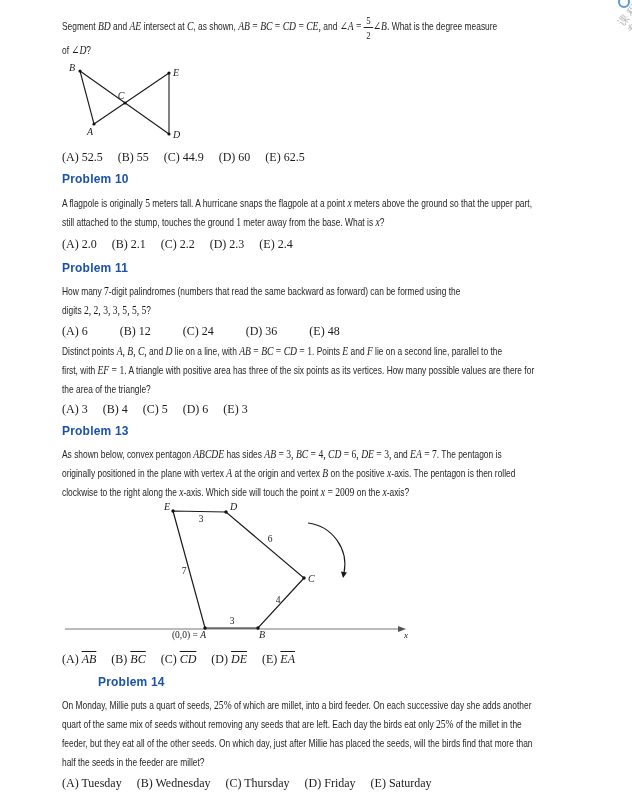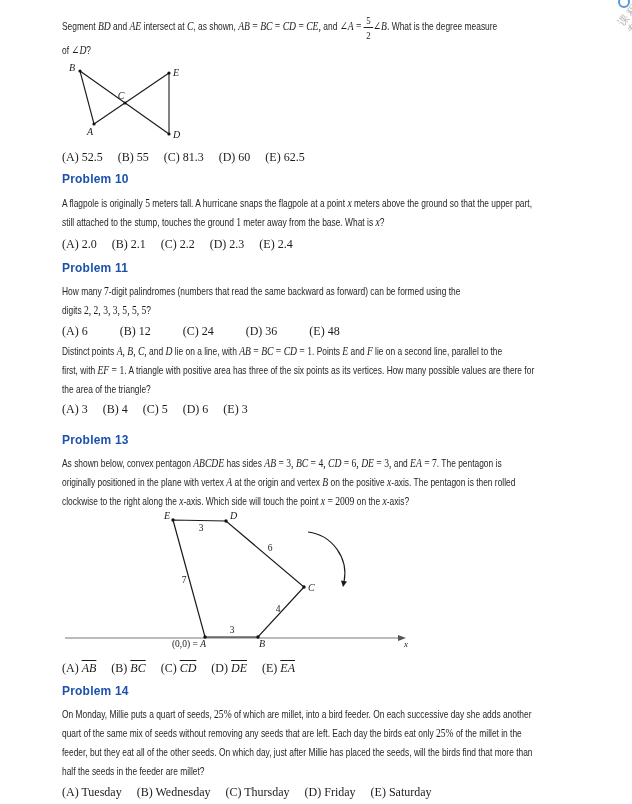--- a/index.html
+++ b/index.html
@@ -62,21 +62,21 @@
         <text class="v" x="13" y="9" font-size="10" text-anchor="end">B</text>
         <text class="v" x="111" y="14" font-size="10">E</text>
         <text class="v" x="59" y="37" font-size="10" text-anchor="middle">C</text>
         <text class="v" x="28" y="73" font-size="10" text-anchor="middle">A</text>
         <text class="v" x="111" y="76" font-size="10">D</text>
       </svg>
 
       <div class="ans-row" style="margin-top:5px;align-items:center;">
           <span><span class="mn">(A) 52.5</span></span>
           <span><span class="mn">(B) 55</span></span>
-          <span><span class="mn">(C) 81.3</span></span>
+          <span><span class="mn">(C) 44.9</span></span>
           <span><span class="mn">(D) 60</span></span>
           <span><span class="mn">(E) 62.5</span></span>
         </div>
     </section>
 
     <section>
       <div class="heading" style="margin-top:4px;">Problem 10</div>
       <div class="line" style="margin-top:4px;"><span class="t">A flagpole is originally </span><span class="mn">5</span><span class="t"> meters tall. A hurricane snaps the flagpole at a point </span><span class="mi">x</span><span class="t"> meters above the ground so that the upper part,</span></div>
       <div class="line"><span class="t">still attached to the stump, touches the ground </span><span class="mn">1</span><span class="t"> meter away from the base. What is </span><span class="mi">x</span><span class="t">?</span></div>
       <div class="ans-row" style="margin-top:4px;">
@@ -108,21 +108,21 @@
       <div class="ans-row" style="margin-top:2px;">
           <span><span class="mn">(A) 3</span></span>
           <span><span class="mn">(B) 4</span></span>
           <span><span class="mn">(C) 5</span></span>
           <span><span class="mn">(D) 6</span></span>
           <span><span class="mn">(E) 3</span></span>
         </div>
     </section>
 
     <section>
-      <div class="heading" style="margin-top:13px;">Problem 13</div>
+      <div class="heading" style="margin-top:4px;">Problem 13</div>
       <div class="line" style="margin-top:3px;"><span class="t">As shown below, convex pentagon </span><span class="mi">ABCDE</span><span class="t"> has sides </span><span class="mi">AB</span><span class="mn"> = 3, </span><span class="mi">BC</span><span class="mn"> = 4, </span><span class="mi">CD</span><span class="mn"> = 6, </span><span class="mi">DE</span><span class="mn"> = 3,</span><span class="t"> and </span><span class="mi">EA</span><span class="mn"> = 7</span><span class="t">. The pentagon is</span></div>
       <div class="line"><span class="t">originally positioned in the plane with vertex </span><span class="mi">A</span><span class="t"> at the origin and vertex </span><span class="mi">B</span><span class="t"> on the positive </span><span class="mi">x</span><span class="t">-axis. The pentagon is then rolled</span></div>
       <div class="line"><span class="t">clockwise to the right along the </span><span class="mi">x</span><span class="t">-axis. Which side will touch the point </span><span class="mi">x</span><span class="mn"> = 2009</span><span class="t"> on the </span><span class="mi">x</span><span class="t">-axis?</span></div>
 
       <svg class="fig" width="354" height="142" viewBox="0 0 354 142" style="margin:1px 0 0 -2px;">
         <g>
           <line x1="5" y1="126" x2="340" y2="126" stroke="#777" stroke-width="1"></line>
           <polygon points="346,126 338,123 338,129" fill="#555"></polygon>
           <text class="v" x="348" y="135" font-size="9" text-anchor="end">x</text>
         </g>
@@ -153,21 +153,21 @@
       <div class="ans-row" style="margin-top:6px;align-items:flex-end;">
           <span><span class="mn">(A) </span><span class="mi ol">AB</span></span>
           <span><span class="mn">(B) </span><span class="mi ol">BC</span></span>
           <span><span class="mn">(C) </span><span class="mi ol">CD</span></span>
           <span><span class="mn">(D) </span><span class="mi ol">DE</span></span>
           <span><span class="mn">(E) </span><span class="mi ol">EA</span></span>
         </div>
     </section>
 
     <section>
-      <div class="heading" style="margin-top:5px;">Problem 14</div>
+      <div class="heading" style="margin-top:5px;margin-left:36px;">Problem 14</div>
       <div class="line" style="margin-top:3px;"><span class="t">On Monday, Millie puts a quart of seeds, </span><span class="mn">25%</span><span class="t"> of which are millet, into a bird feeder. On each successive day she adds another</span></div>
       <div class="line"><span class="t">quart of the same mix of seeds without removing any seeds that are left. Each day the birds eat only </span><span class="mn">25%</span><span class="t"> of the millet in the</span></div>
       <div class="line"><span class="t">feeder, but they eat all of the other seeds. On which day, just after Millie has placed the seeds, will the birds find that more than</span></div>
       <div class="line"><span class="t">half the seeds in the feeder are millet?</span></div>
       <div class="ans-row" style="margin-top:3px;">
           <span><span class="mn">(A) Tuesday</span></span>
           <span><span class="mn">(B) Wednesday</span></span>
           <span><span class="mn">(C) Thursday</span></span>
           <span><span class="mn">(D) Friday</span></span>
           <span><span class="mn">(E) Saturday</span></span>

